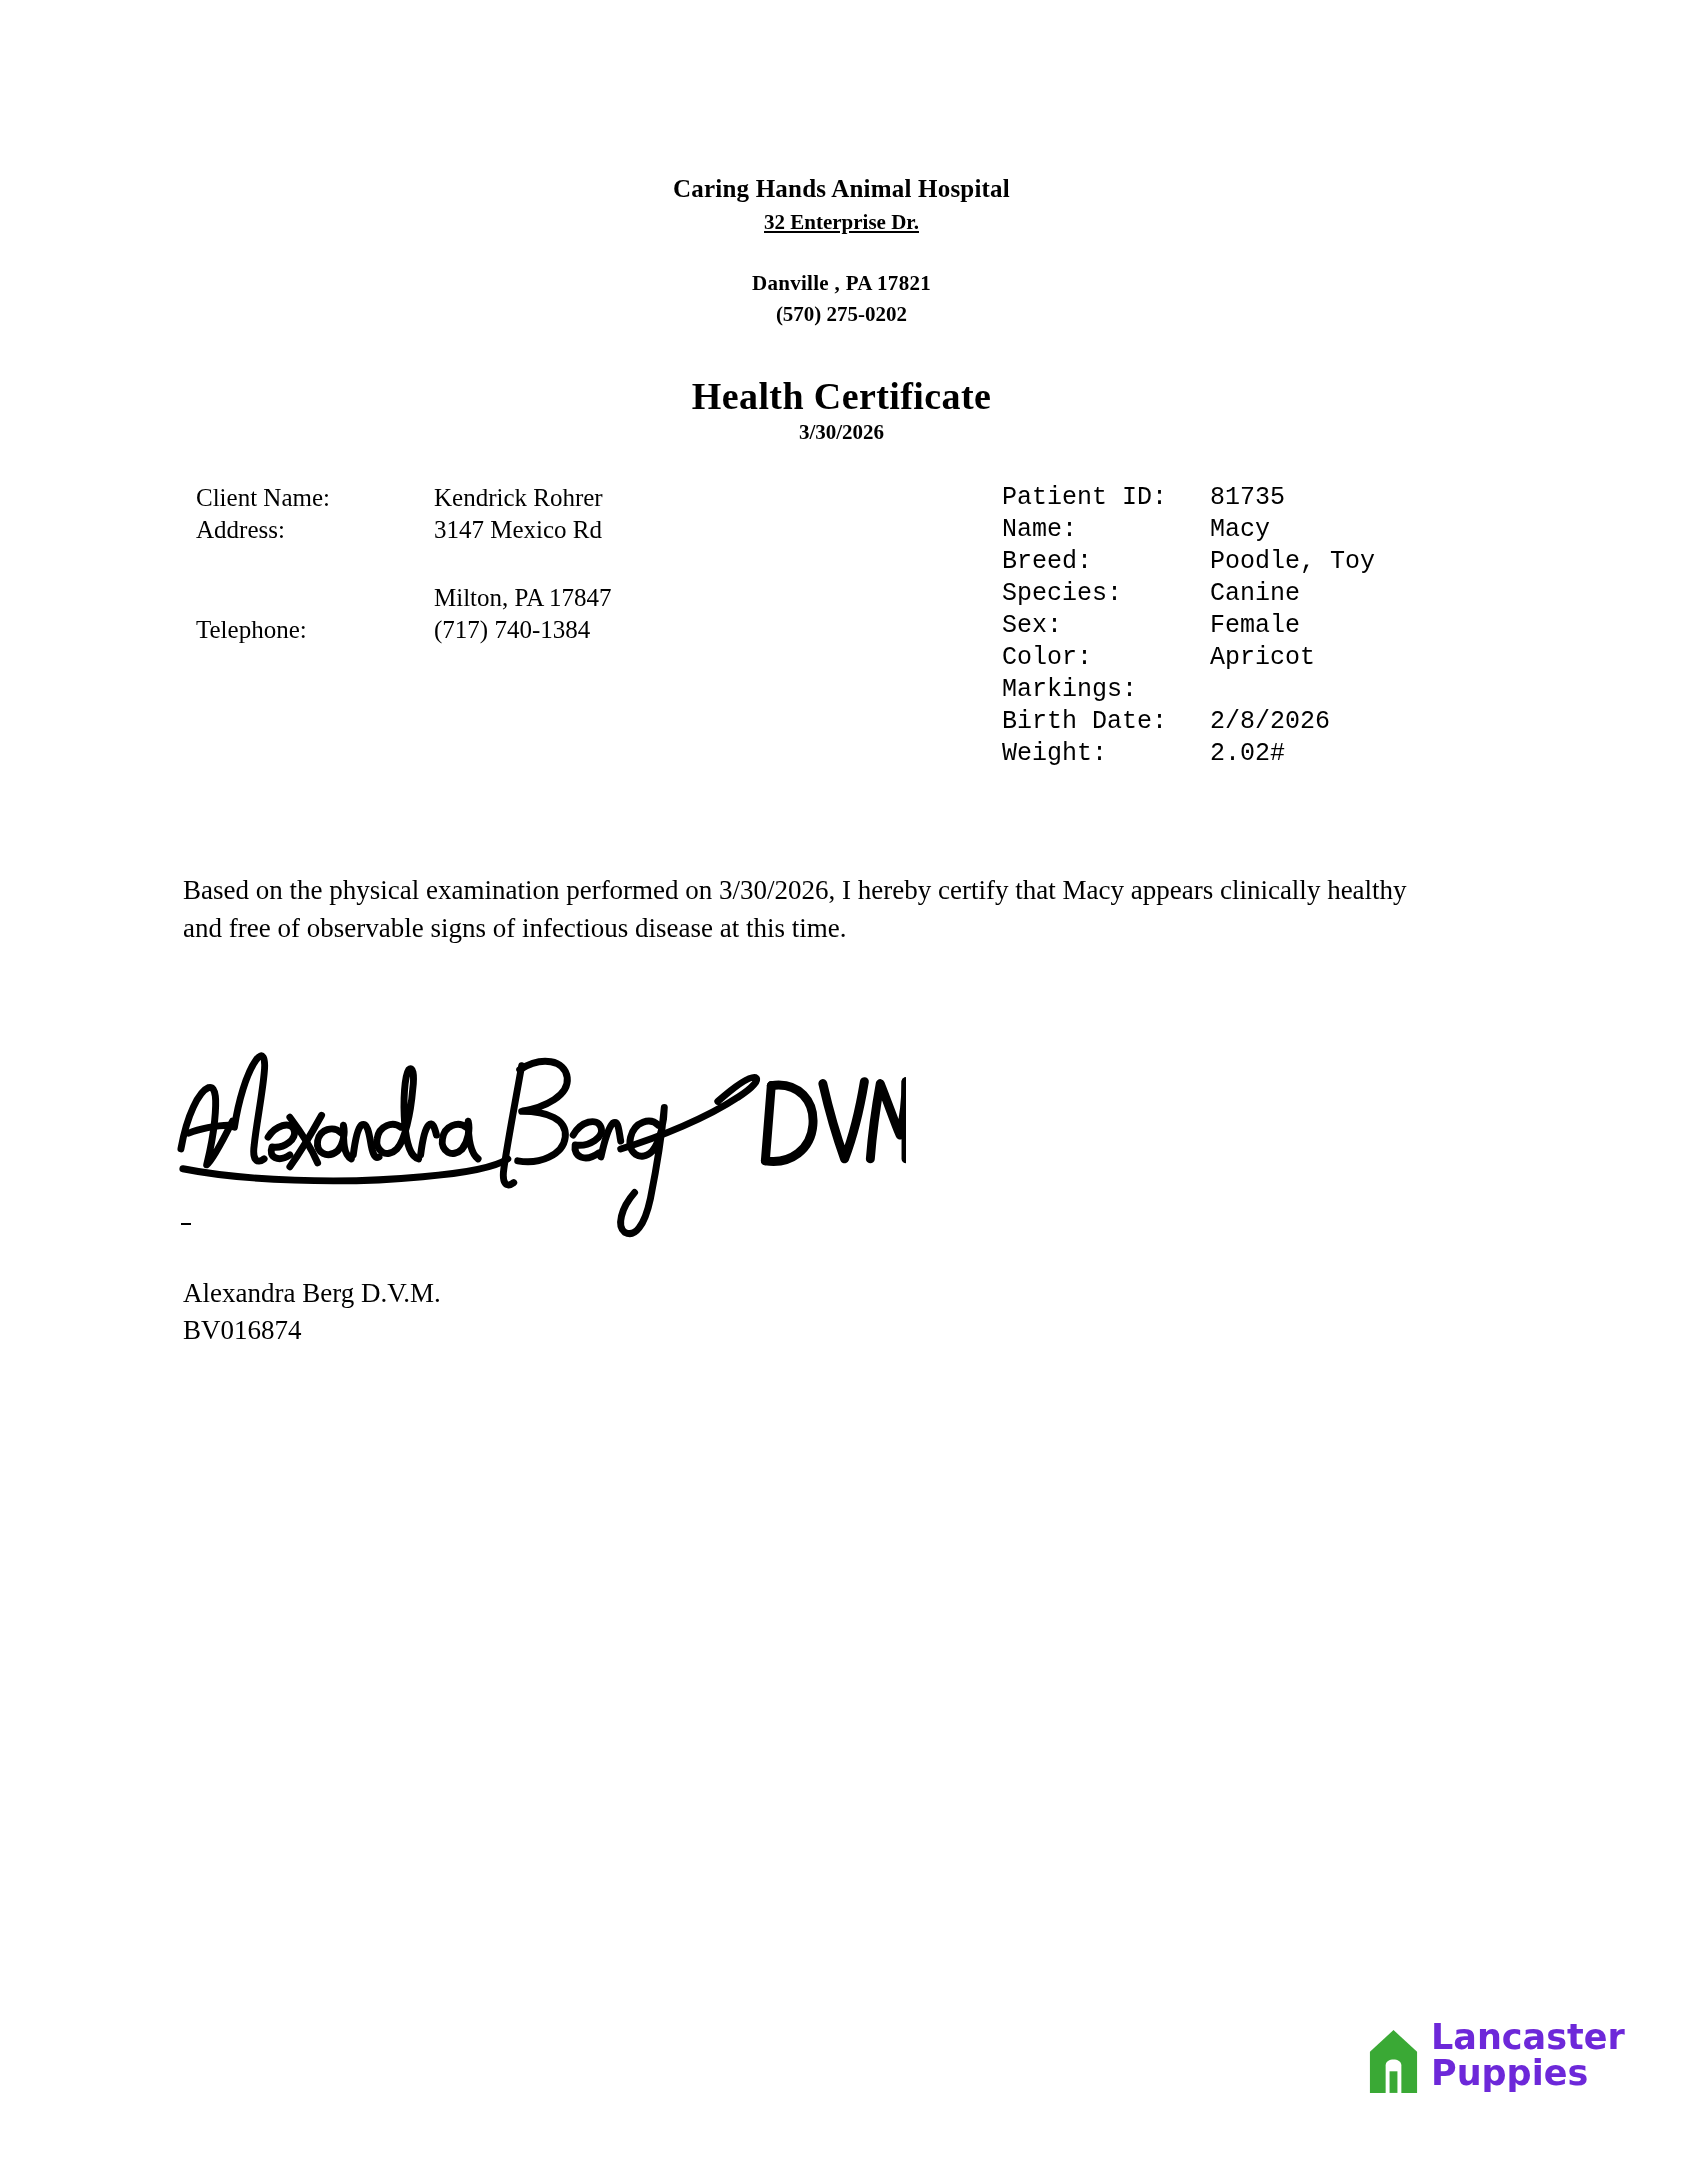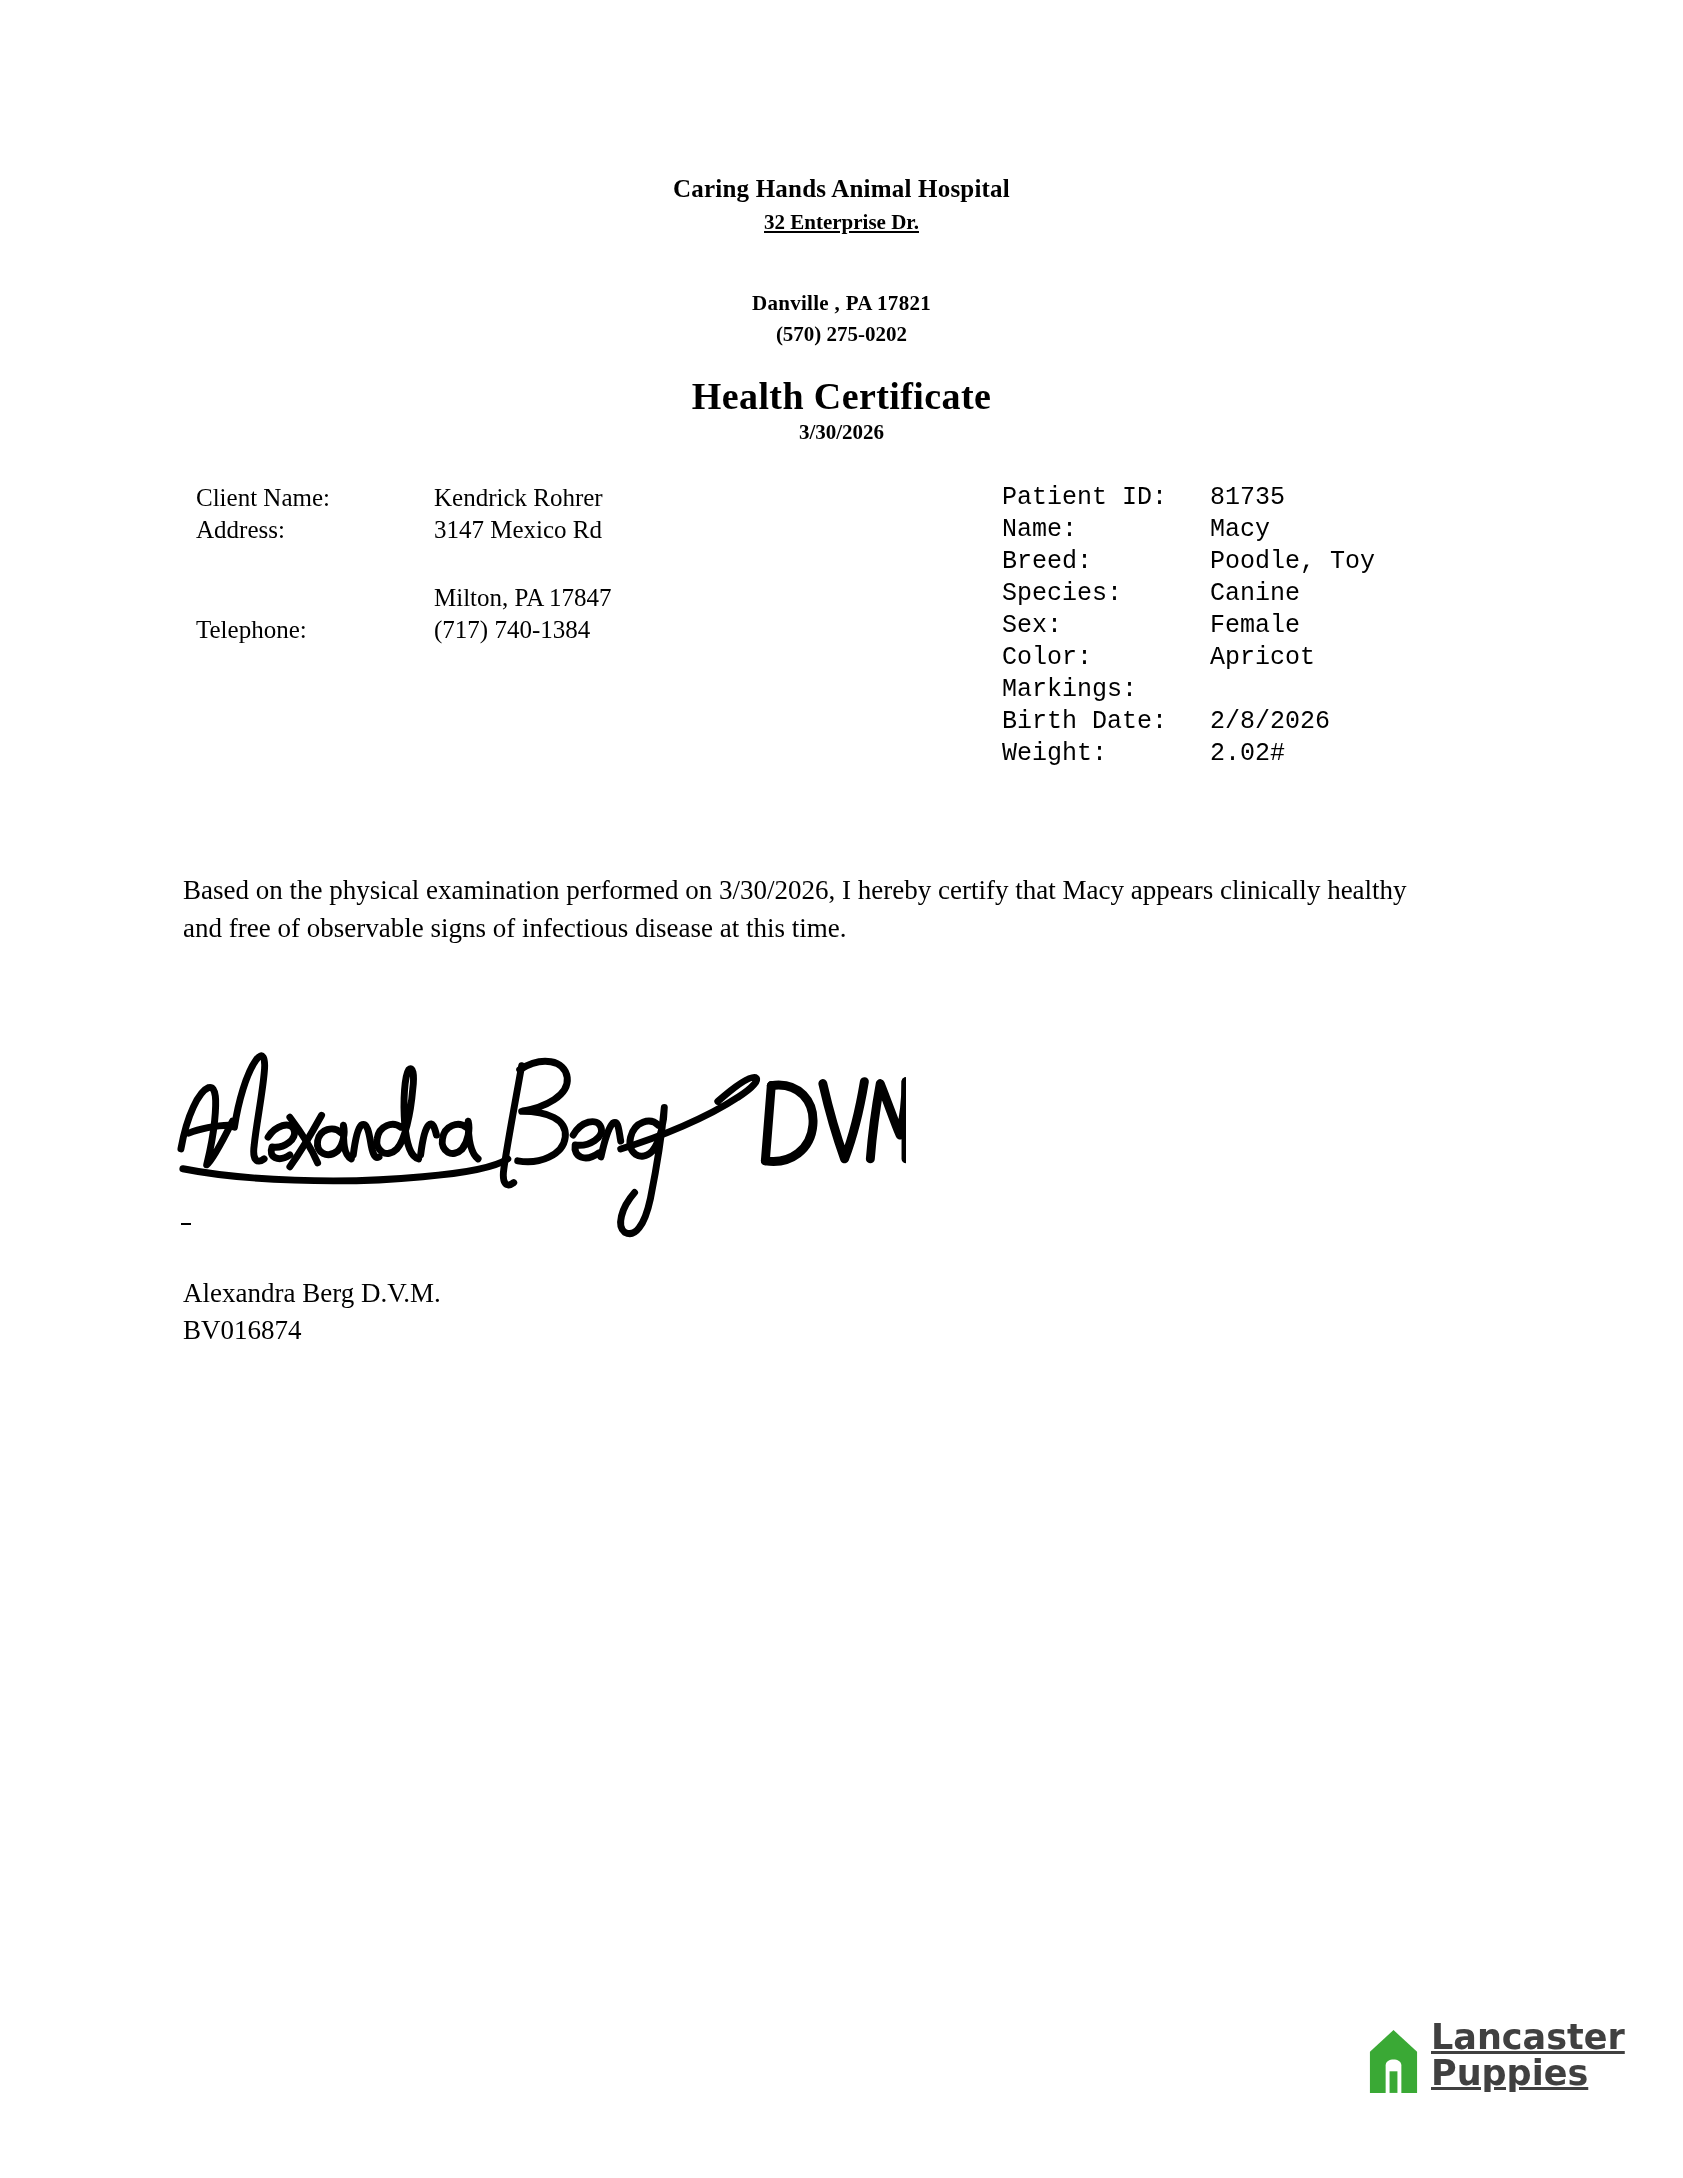--- a/index.html
+++ b/index.html
@@ -41,21 +41,21 @@
   .clinic-street {
     font-weight: bold;
     font-size: 21px;
     line-height: 1.35;
     margin-top: 4px;
     text-decoration: underline;
   }
   .clinic-citystate {
     font-weight: bold;
     font-size: 21px;
-    margin-top: 52px;
+    margin-top: 32px;
     line-height: 1.35;
     letter-spacing: 0.3px;
   }
   .clinic-phone {
     font-weight: bold;
     font-size: 21px;
     line-height: 1.35;
     margin-top: 3px;
   }
 
@@ -176,23 +176,22 @@
     top: 6px;
     width: 55px;
     height: 69px;
   }
   .logo-text {
     position: absolute;
     left: 65px;
     top: 0px;
     font-family: "DejaVu Sans", sans-serif;
     font-weight: bold;
-    color: #404040;
+    color: #6d28d9;
     line-height: 1.02;
-    text-decoration: underline;
   }
   .logo-text .l1 { font-size: 35px; display:block; }
   .logo-text .l2 { font-size: 35px; display:block; }
 </style>
 </head>
 <body>
 
 <div class="page">
 
   <div class="header">

